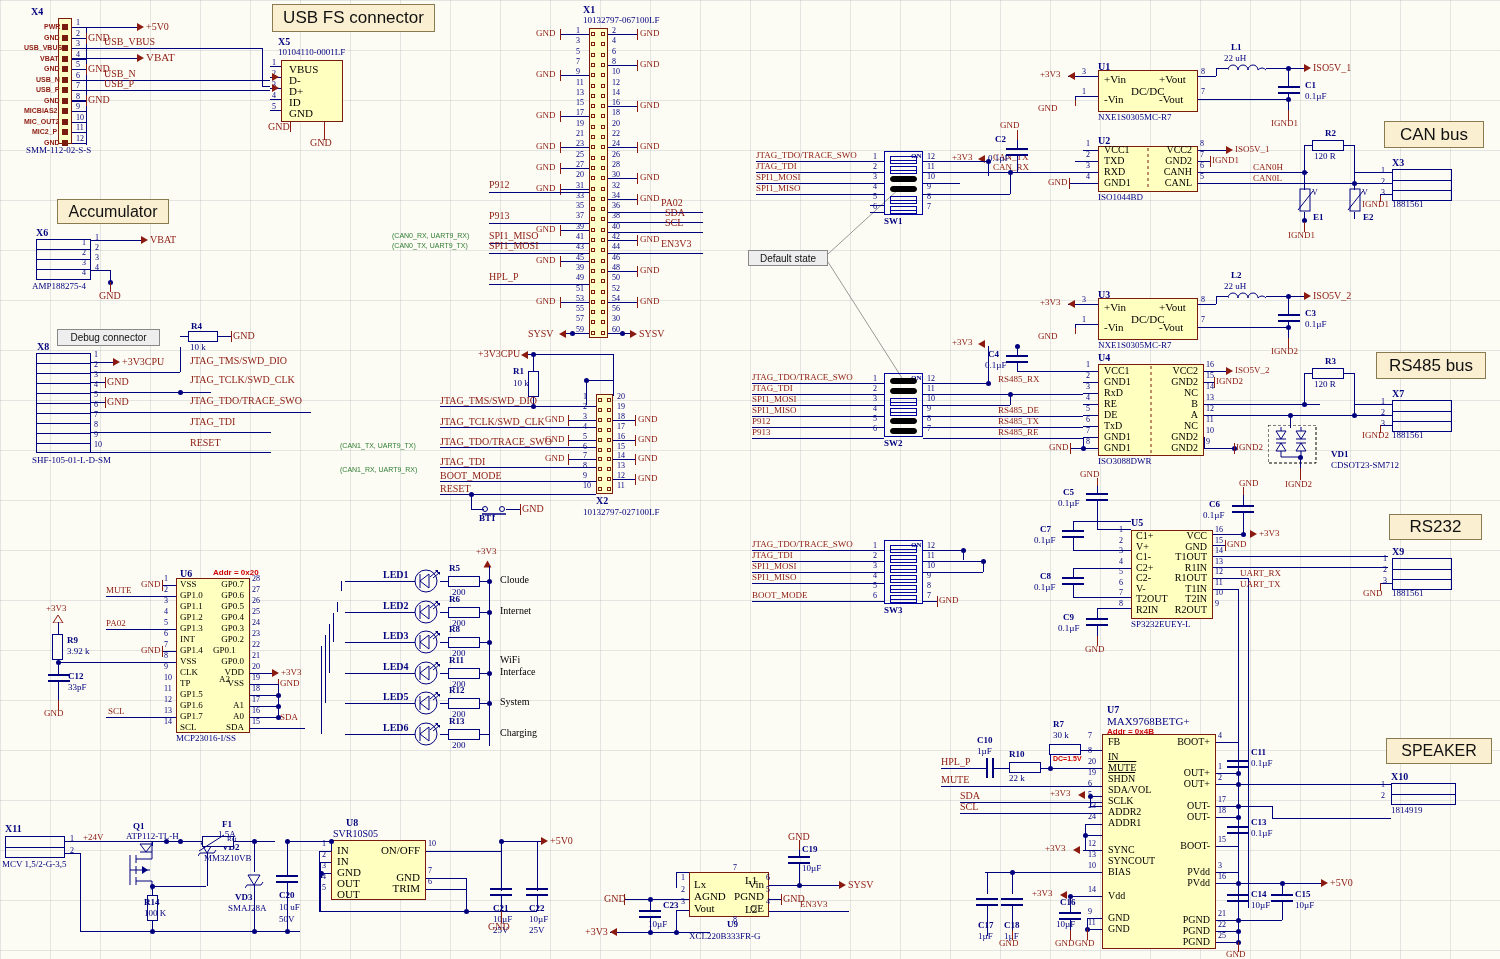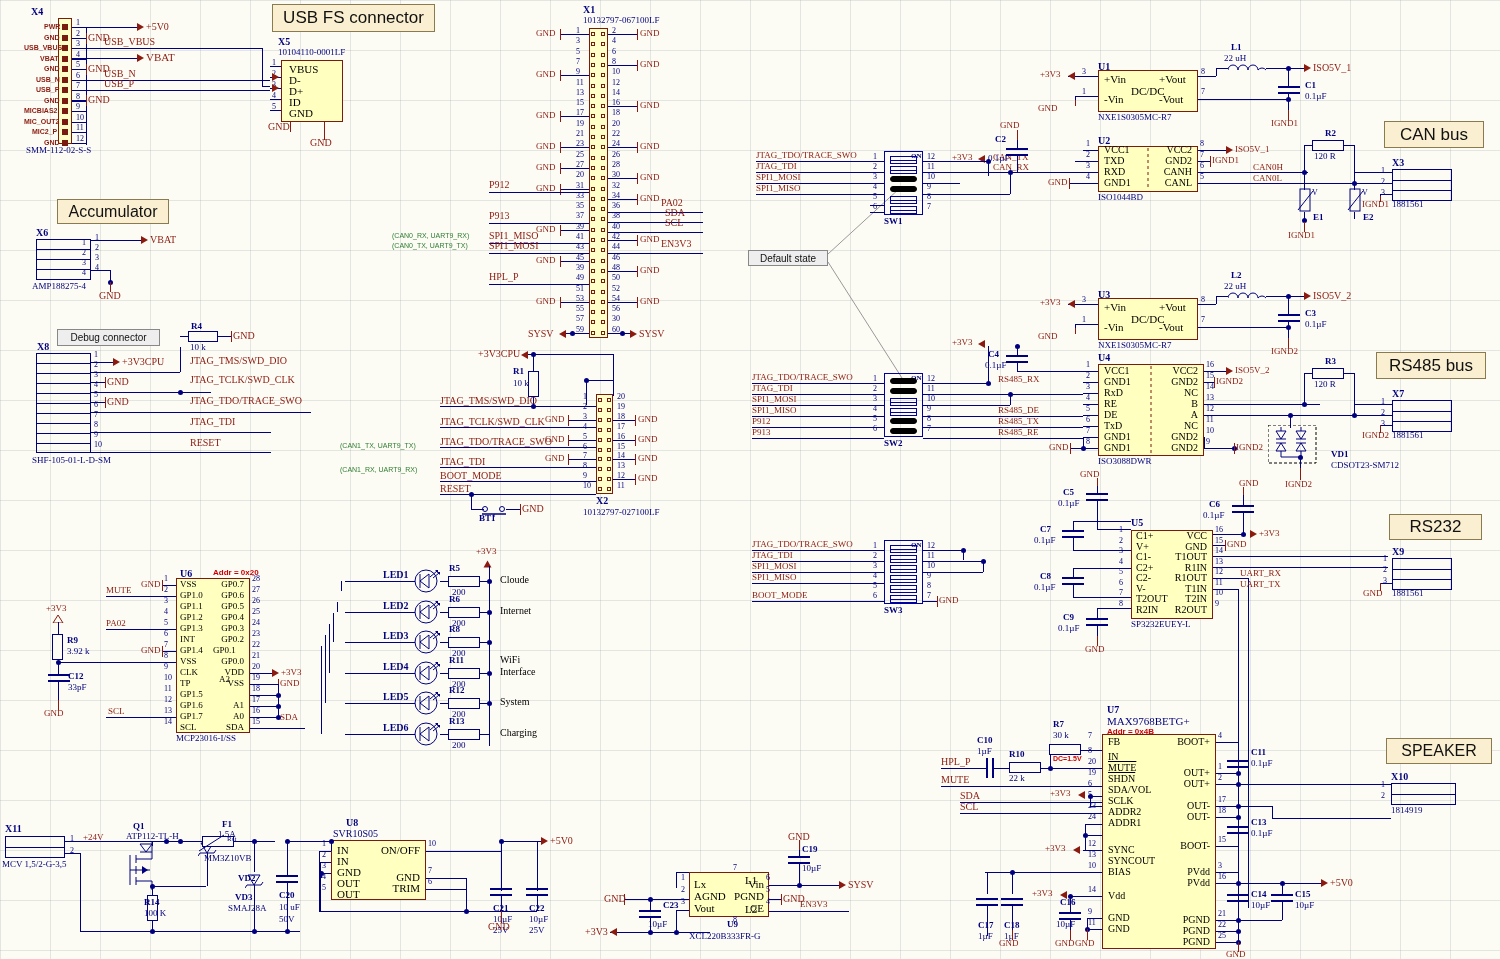--- a/index.html
+++ b/index.html
@@ -1456,21 +1456,21 @@
   <div class="t blue s9 b" style="left:144px;top:898px;">R14</div>
   <div class="t blue s9" style="left:144px;top:909px;">100 K</div>
   <div class="dot" style="left:150px;top:929px;"></div>
 
   <svg style="position:absolute;left:198px;top:840px;width:20px;height:20px;">
     <path d="M3,3 L15,3 L9,13 Z" fill="none" stroke="#00007f"></path>
     <line x1="2" y1="13" x2="16" y2="13" stroke="#00007f"></line>
     <line x1="2" y1="13" x2="0" y2="16" stroke="#00007f"></line>
     <line x1="16" y1="13" x2="18" y2="10" stroke="#00007f"></line>
   </svg>
-  <div class="t blue s9 b" style="left:238px;top:843px;margin-top:31px;">VD2</div>
+  <div class="t blue s9 b" style="left:222px;top:843px;">VD2</div>
   <div class="t blue s9" style="left:204px;top:854px;">MM3Z10VB</div>
   <div class="w wv" style="left:207px;top:853px;height:33px;"></div>
   <div class="dot" style="left:164px;top:839px;"></div>
 
   <div class="t blue s9 b" style="left:222px;top:820px;">F1</div>
   <div class="t blue s9" style="left:218px;top:830px;">1.5A</div>
   <div class="res" style="left:202px;top:836px;width:32px;height:11px;"></div>
   <svg style="position:absolute;left:196px;top:832px;width:46px;height:22px;">
     <line x1="3" y1="19" x2="28" y2="3" stroke="#00007f"></line>
   </svg>

